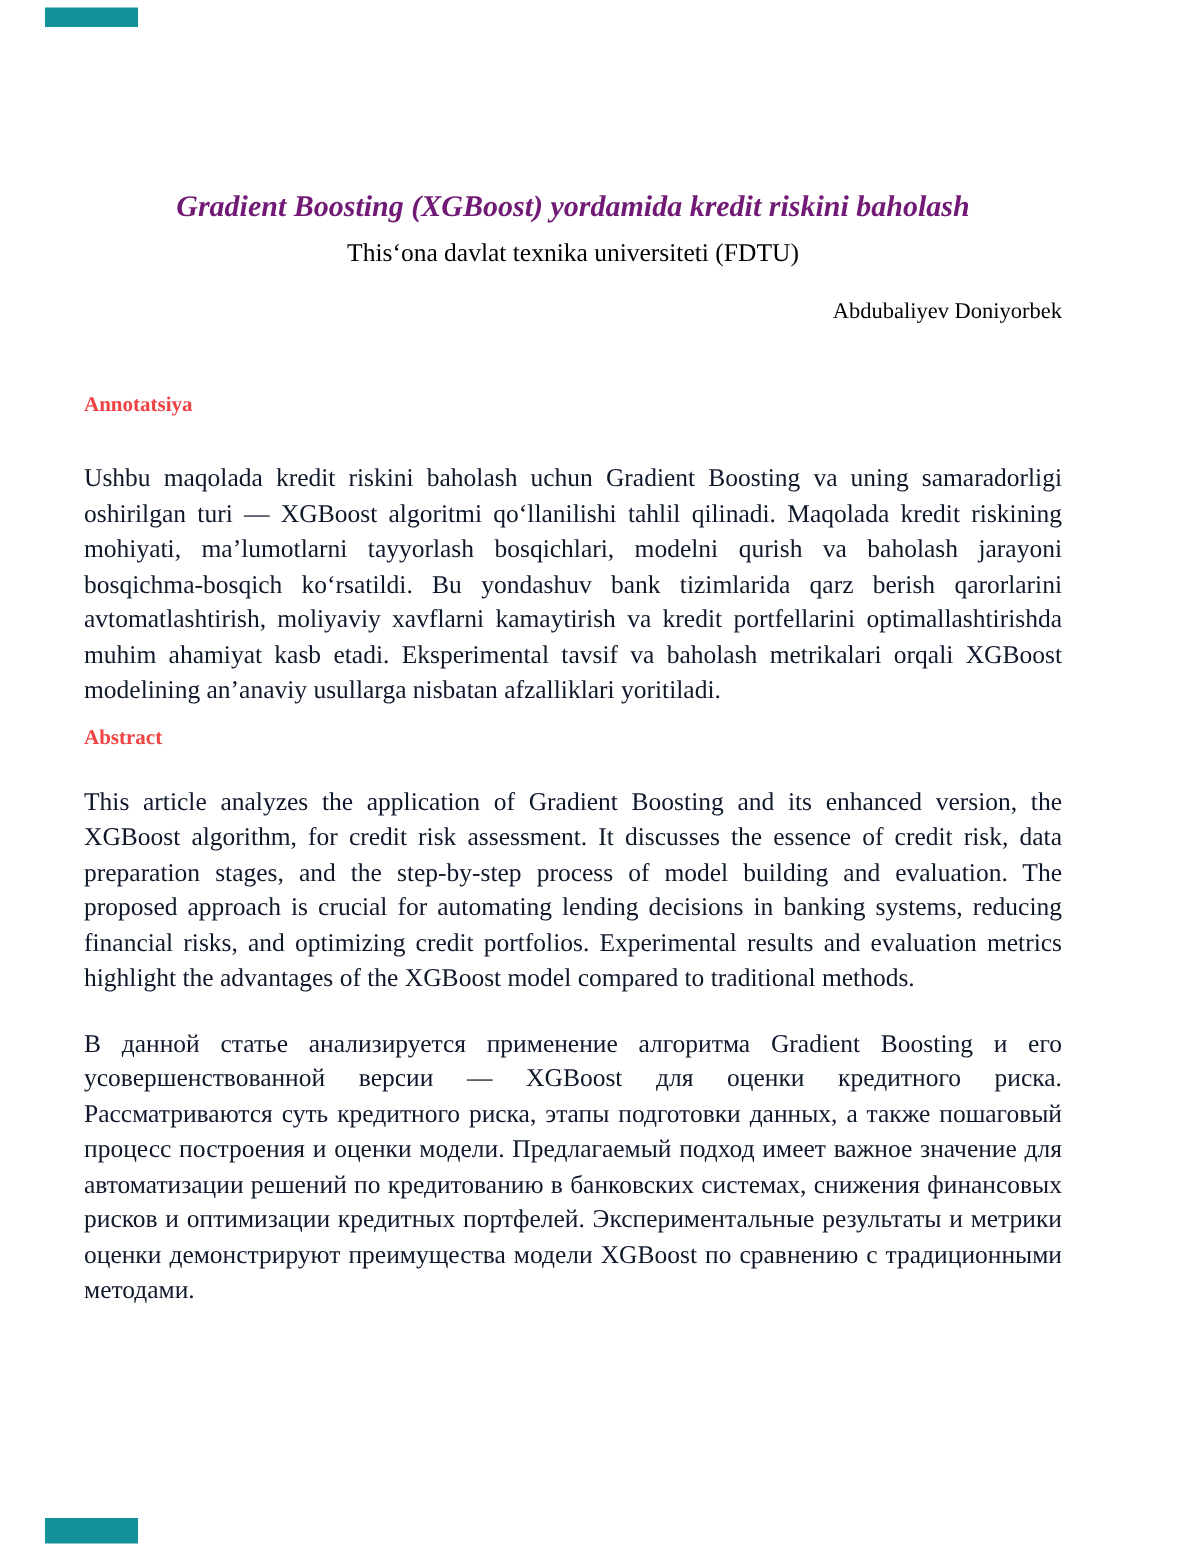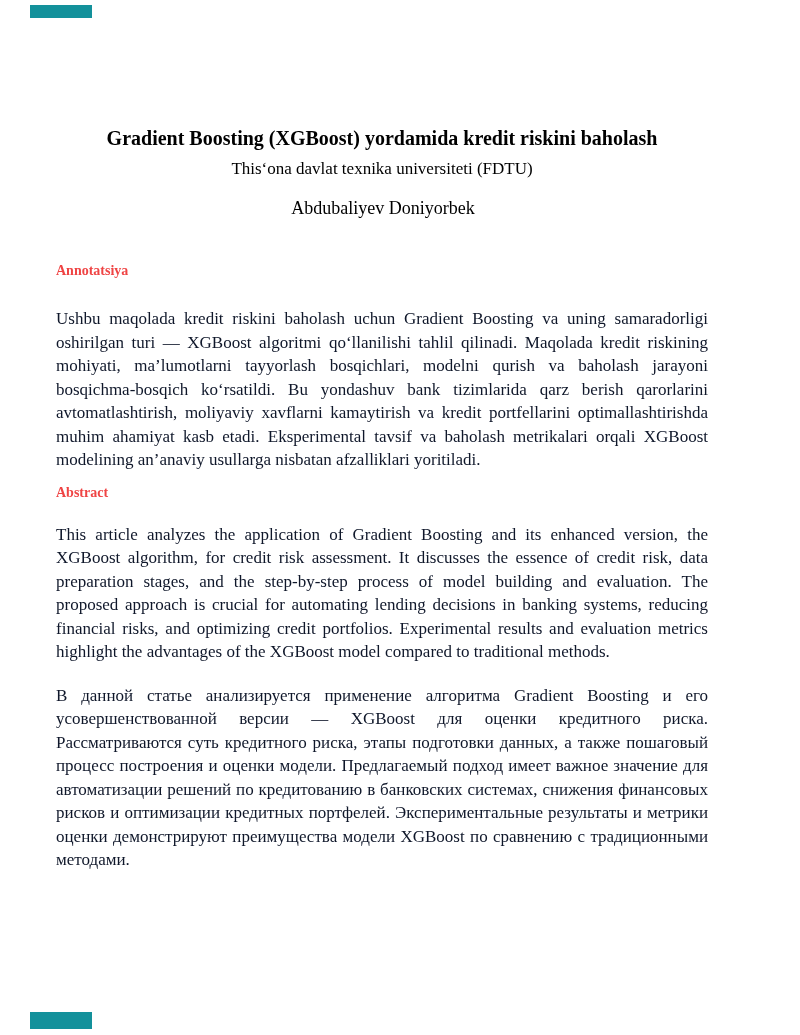--- a/index.html
+++ b/index.html
@@ -29,35 +29,36 @@
     top: 0; left: 0;
     width: 800px;
     padding: 0 92px 0 56px;
   }
   .doc-title {
     margin-top: 125px;
     font-size: 20px;
     font-weight: bold;
     line-height: 26px;
     text-align: center;
-    color: #000000;
+    color: #701a75;
+    font-style: italic;
   }
   .affiliation {
     margin-top: 7px;
     font-size: 17px;
     line-height: 22px;
     text-align: center;
     color: #000000;
   }
   .author {
     margin-top: 17px;
     padding-left: 2px;
-    font-size: 18px;
+    font-size: 15px;
     line-height: 22px;
-    text-align: center;
+    text-align: right;
     color: #000000;
   }
   .section-heading {
     font-size: 14px;
     font-weight: bold;
     line-height: 21px;
     color: #ef4444;
   }
   .section-heading.first { margin-top: 41px; }
   .section-heading.second { margin-top: 10px; }

